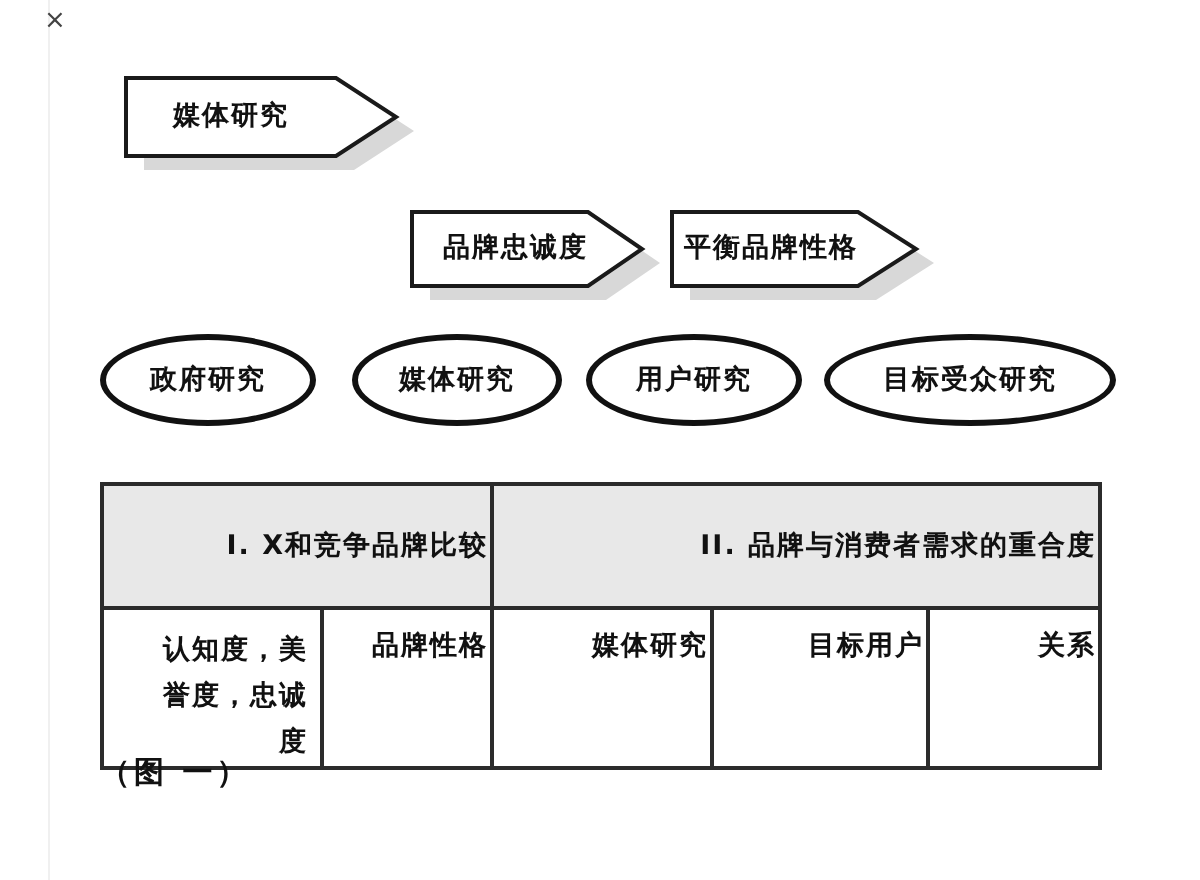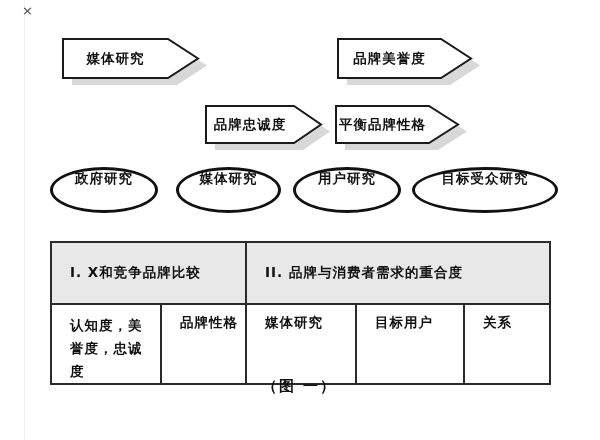--- a/index.html
+++ b/index.html
@@ -9,67 +9,60 @@
   }
   .edge-line{position:absolute;left:24px;top:0;width:1px;height:440px;background:#f0f0f0;}
   .broken-x{position:absolute;left:22px;top:4px;font-size:13px;color:#444;line-height:13px;}
   .arrow{position:absolute;}
   .arrow svg{position:absolute;left:0;top:0;display:block;}
   .arrow-label{
     position:absolute;left:1px;top:1px;text-align:center;
     font-size:13.5px;font-weight:bold;letter-spacing:1px;white-space:nowrap;
   }
   .r1 .arrow-label{height:39px;line-height:39px;}
-  .r2 .arrow-label{height:37px;line-height:37px;}
+  .r2 .arrow-label{height:37px;line-height:37px;text-align:right;}
   .ellipse{
     position:absolute;border:3px solid #111;border-radius:50%;background:#fff;
-    display:flex;align-items:flex-start;justify-content:center;
+    display:flex;align-items:center;justify-content:center;
     font-size:13.5px;font-weight:bold;letter-spacing:1px;box-sizing:border-box;
   }
   table.matrix{
     position:absolute;left:50px;top:241px;width:499px;
     border-collapse:collapse;table-layout:fixed;
     font-size:13.5px;font-weight:bold;
   }
   table.matrix td{
     border:2px solid #2b2b2b;box-sizing:border-box;
-    text-align:left;vertical-align:middle;letter-spacing:1px;padding-left:18px;
+    text-align:right;vertical-align:middle;letter-spacing:1px;padding-left:18px;
   }
   tr.head td{height:62px;background:#e8e8e8;}
   tr.body td{height:70px;background:#ffffff;vertical-align:top;padding-top:9px;}
   td.left{text-align:left;padding:9px 6px 0 7px;line-height:1.7;}
   .caption{
-    position:absolute;left:50px;top:377px;width:499px;text-align:center;
+    position:absolute;left:50px;top:377px;width:499px;
     font-size:15px;font-weight:bold;letter-spacing:2px;
   }
 </style>
 </head>
 <body>
 
 <div id="canvas">
 
   <div class="edge-line"></div>
   <div class="broken-x">×</div>
 
   <div class="arrow r1" style="left:62px;top:38px;width:147px;height:51px">
     <svg width="147" height="51" viewBox="0 0 147 51">
       <polygon points="10,8 115,8 145,27.5 115,47 10,47" fill="#d8d8d8"></polygon>
       <polygon points="1,1 106,1 136,20.5 106,40 1,40" fill="#ffffff" stroke="#1a1a1a" stroke-width="2"></polygon>
     </svg>
     <span class="arrow-label" style="width:105px">媒体研究</span>
   </div>
 
 
-  <div class="arrow r1" style="left:337px;top:38px;width:145px;height:51px">
-    <svg width="145" height="51" viewBox="0 0 145 51">
-      <polygon points="10,8 113,8 143,27.5 113,47 10,47" fill="#d8d8d8"></polygon>
-      <polygon points="1,1 104,1 134,20.5 104,40 1,40" fill="#ffffff" stroke="#1a1a1a" stroke-width="2"></polygon>
-    </svg>
-    <span class="arrow-label" style="width:103px">品牌美誉度</span>
-  </div>
 
   <div class="arrow r2" style="left:205px;top:105px;width:127px;height:49px">
     <svg width="127" height="49" viewBox="0 0 127 49">
       <polygon points="10,8 98,8 125,26.5 98,45 10,45" fill="#d8d8d8"></polygon>
       <polygon points="1,1 89,1 116,19.5 89,38 1,38" fill="#ffffff" stroke="#1a1a1a" stroke-width="2"></polygon>
     </svg>
     <span class="arrow-label" style="width:88px">品牌忠诚度</span>
   </div>
 
   <div class="arrow r2" style="left:335px;top:105px;width:134px;height:49px">

